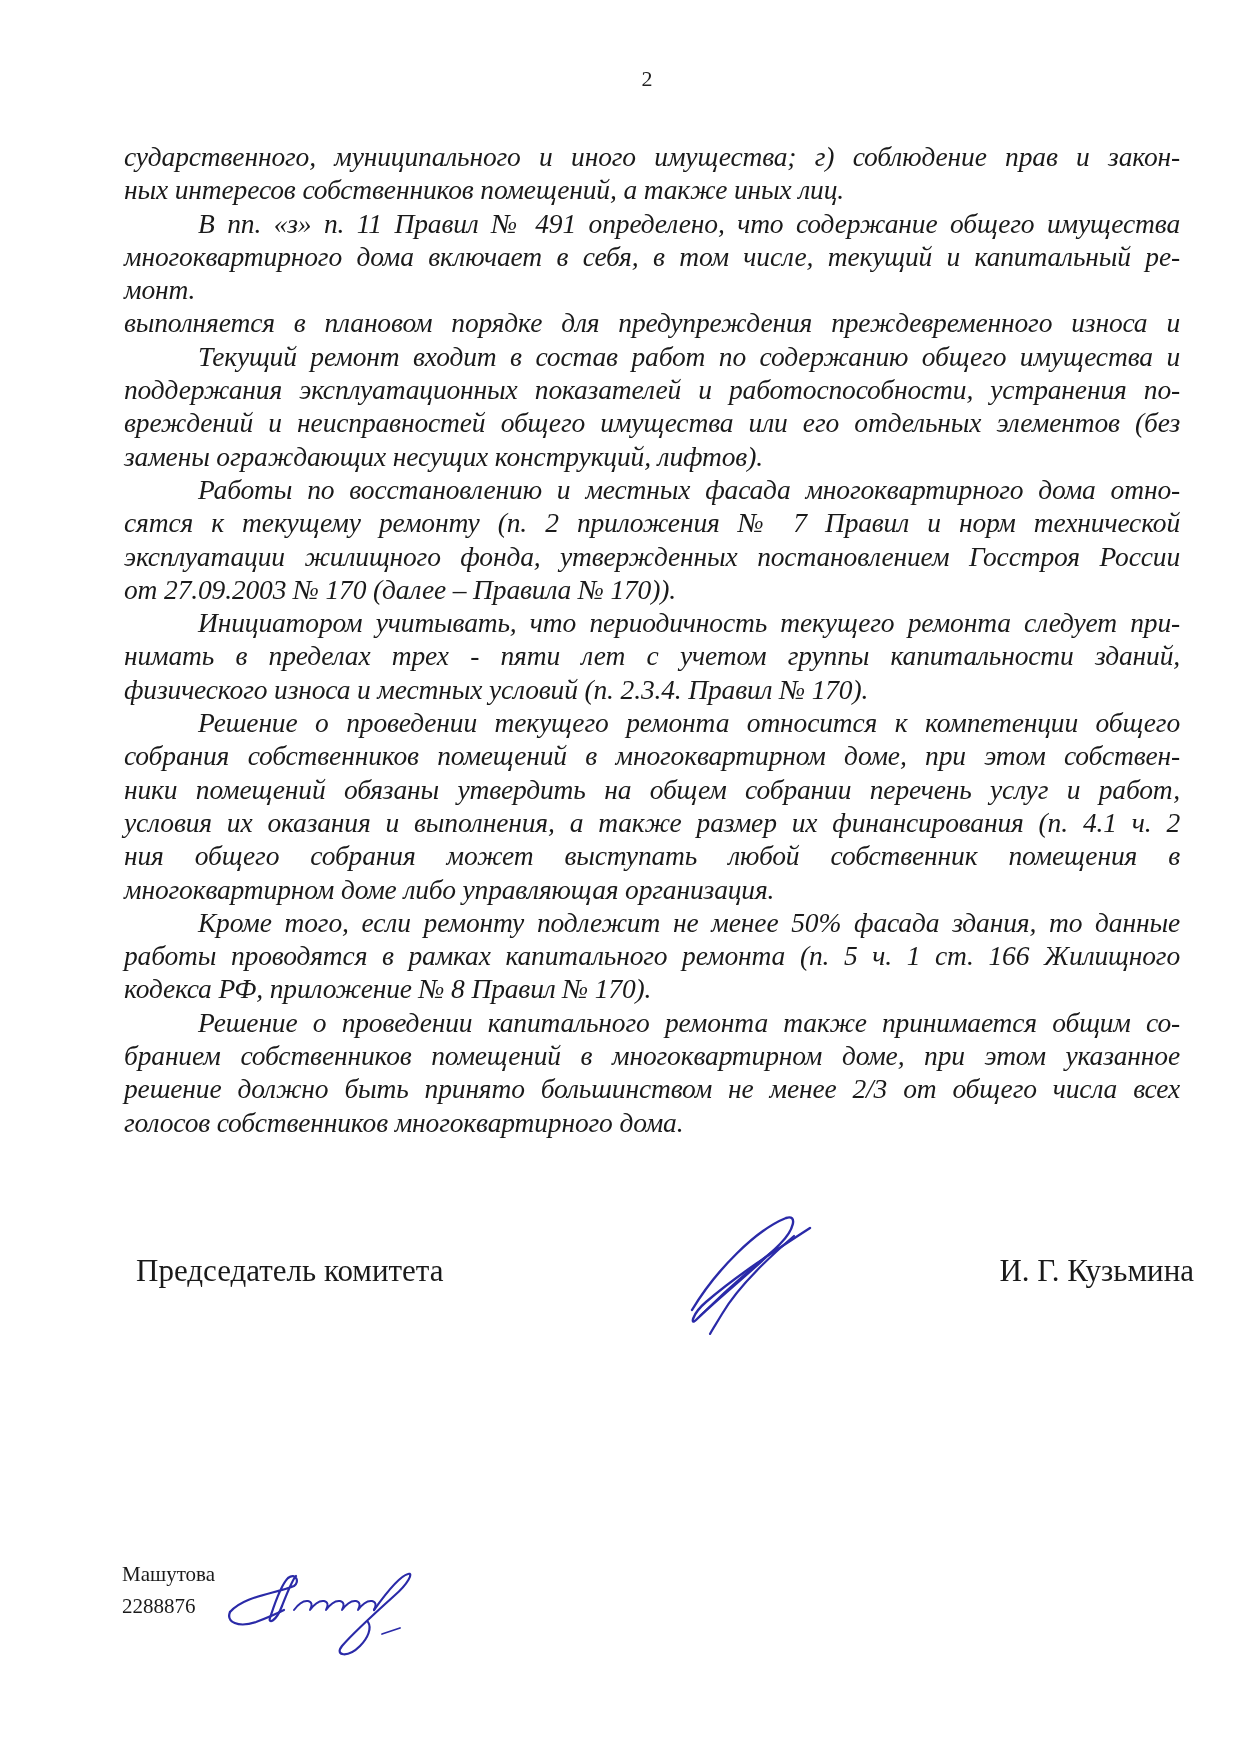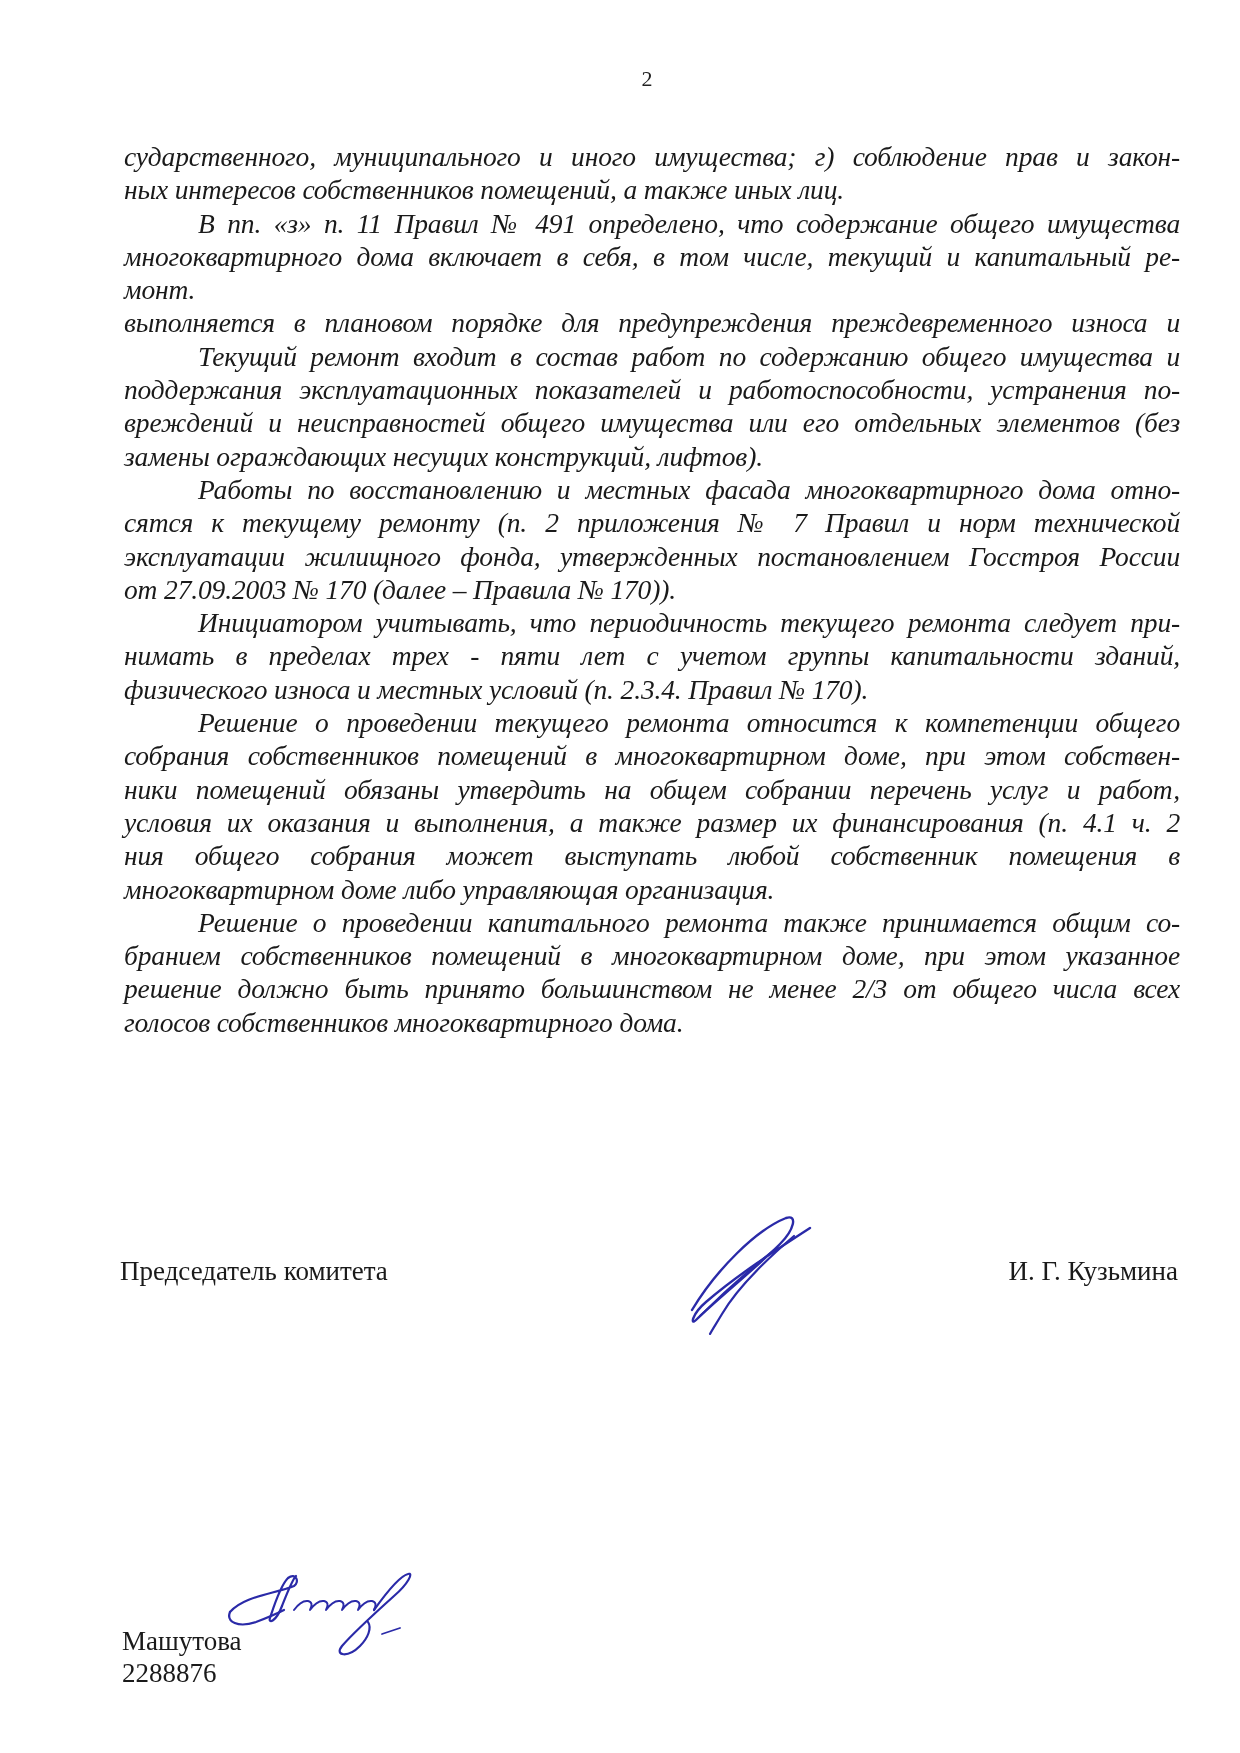--- a/index.html
+++ b/index.html
@@ -56,24 +56,24 @@
   .body-text .ln.first {
     padding-left: 74px;
   }
   .body-text p .ln {
     text-indent: 0;
     font-style: italic;
   }
   .sign-row {
     position: absolute;
     top: 1254px;
-    left: 120px;
+    left: 136px;
     width: 1058px;
     height: 34px;
-    font-size: 27px;
+    font-size: 31px;
     line-height: 34px;
   }
   .sign-title {
     position: absolute;
     left: 0;
     top: 0;
   }
   .sign-name {
     position: absolute;
     right: 0;
@@ -83,22 +83,22 @@
   .signature-main {
     position: absolute;
     left: 676px;
     top: 1210px;
     width: 140px;
     height: 125px;
   }
   .executor {
     position: absolute;
     left: 122px;
-    top: 1625px;
-    font-size: 27px;
+    top: 1558px;
+    font-size: 21px;
     line-height: 32px;
   }
   .signature-small {
     position: absolute;
     left: 224px;
     top: 1566px;
     width: 190px;
     height: 96px;
   }
   svg path {
@@ -143,20 +143,25 @@
   </p>
   <p class="cont">
     <span class="ln first">Решение о проведении текущего ремонта относится к компетенции общего</span>
     <span class="ln">собрания собственников помещений в многоквартирном доме, при этом собствен-</span>
     <span class="ln">ники помещений обязаны утвердить на общем собрании перечень услуг и работ,</span>
     <span class="ln">условия их оказания и выполнения, а также размер их финансирования   (п. 4.1 ч. 2</span>
     <span class="ln">ния общего собрания может выступать любой собственник помещения в</span>
     <span class="ln last">многоквартирном доме либо управляющая организация.</span>
   </p>
   <p class="cont">
+    <span class="ln first">Кроме того, если ремонту подлежит не менее 50% фасада здания, то данные</span>
+    <span class="ln">работы проводятся в рамках капитального ремонта (п. 5 ч. 1 ст. 166 Жилищного</span>
+    <span class="ln last">кодекса РФ, приложение № 8 Правил № 170).</span>
+  </p>
+  <p class="cont">
     <span class="ln first">Решение о проведении капитального ремонта также принимается общим со-</span>
     <span class="ln">бранием собственников помещений в многоквартирном доме, при этом указанное</span>
     <span class="ln">решение должно быть принято  большинством не менее 2/3 от общего числа всех</span>
     <span class="ln last">голосов собственников многоквартирного дома.</span>
   </p>
 </div>
 
 <div class="sign-row">
   <span class="sign-title">Председатель комитета</span>
   <span class="sign-name">И. Г. Кузьмина</span>

